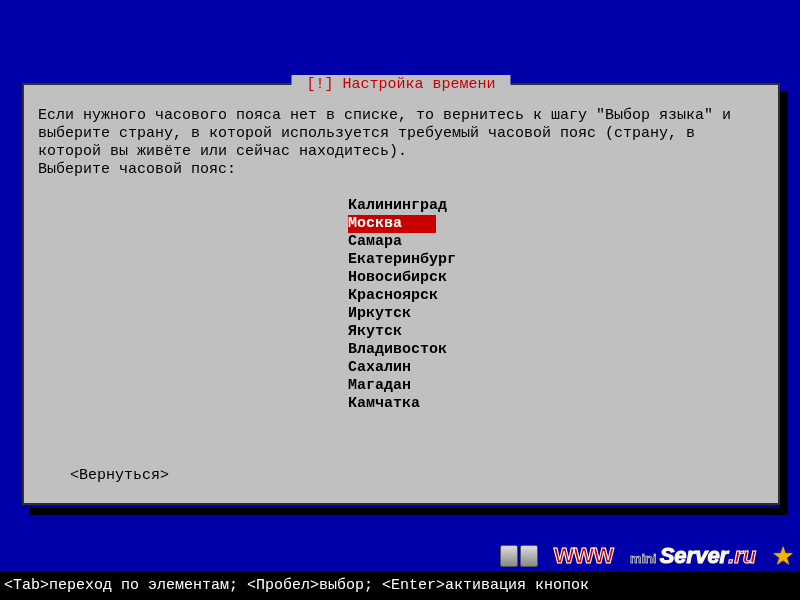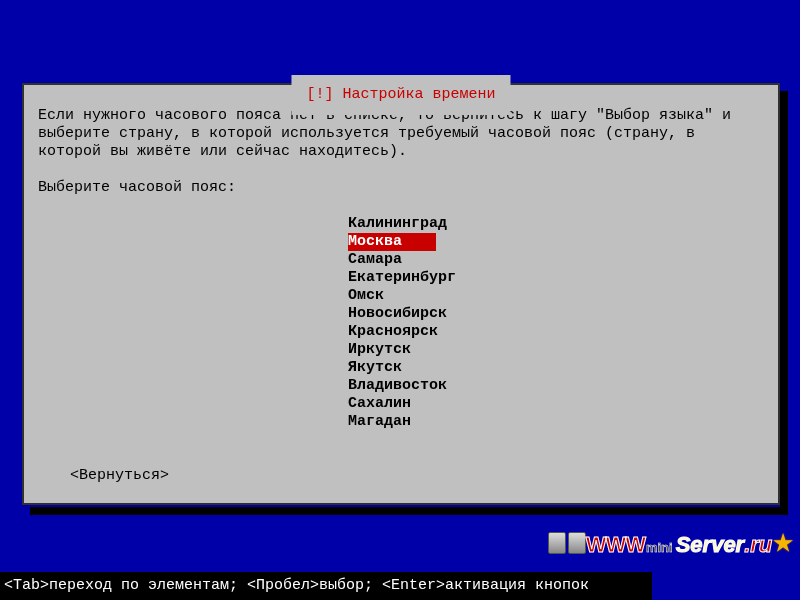--- a/index.html
+++ b/index.html
@@ -37,31 +37,30 @@
     width: 8px;
     height: 424px;
     background: #000;
   }
   .dialog-title {
     position: absolute;
     top: -10px;
     left: 50%;
     transform: translateX(-50%);
     background: #c0c0c0;
-    padding: 11px 6px;
+    padding: 1px 6px;
     color: #c80000;
     white-space: pre;
   }
   .dialog-body {
     padding: 22px 14px 10px 14px;
     color: #000;
   }
   .instructions {
     white-space: pre-wrap;
-    margin-bottom: 18px;
   }
   .prompt {
     margin-bottom: 18px;
   }
   .tz-list {
     margin-left: 310px;
   }
   .tz-item {
     white-space: pre;
     cursor: pointer;
@@ -77,34 +76,35 @@
   .back-btn {
     position: absolute;
     left: 46px;
     bottom: 18px;
     cursor: pointer;
   }
   .bottom-bar {
     position: absolute;
     left: 0;
     bottom: 0;
-    width: 652px;
+    width: 800px;
     height: 28px;
     background: #000;
     color: #fff;
     padding: 5px 4px;
     font-size: 15px;
     white-space: pre;
   }
   .logo {
     position: absolute;
     right: 6px;
-    bottom: 42px;
+    bottom: 31px;
     display: flex;
-    gap: 0;
+    align-items: center;
+    gap: 16px;
   }
   .logo-boxes {
     display: flex;
     gap: 2px;
   }
   .logo-box {
     width: 18px;
     height: 22px;
     background: linear-gradient(#ddd,#888);
     border: 1px solid #555;
@@ -119,21 +119,21 @@
   }
   .logo-www {
     color: #c80000;
     -webkit-text-stroke: 1px #fff;
     letter-spacing: -1px;
   }
   .logo-mini {
     color: #333;
     font-size: 13px;
     -webkit-text-stroke: 0.5px #fff;
-    margin-left: 1px;
+    margin-left: 17px;
   }
   .logo-server {
     color: #fef9c3;
     -webkit-text-stroke: 1px #fff;
     font-style: italic;
     margin-left: 3px;
   }
   .logo-ru {
     color: #c80000;
     -webkit-text-stroke: 1px #fff;
@@ -155,28 +155,28 @@
 <div class="dialog">
   <div class="dialog-title"> [!] Настройка времени </div>
   <div class="dialog-body">
     <div class="instructions">Если нужного часового пояса нет в списке, то вернитесь к шагу "Выбор языка" и выберите страну, в которой используется требуемый часовой пояс (страну, в которой вы живёте или сейчас находитесь).</div>
     <div class="prompt">Выберите часовой пояс:</div>
     <div class="tz-list">
         <div class="tz-row"><span class="tz-item">Калининград</span></div>
         <div class="tz-row"><span class="tz-item selected">Москва</span></div>
         <div class="tz-row"><span class="tz-item">Самара</span></div>
         <div class="tz-row"><span class="tz-item">Екатеринбург</span></div>
-        <div class="tz-row"><span class="tz-item">Омск</span></div>
         <div class="tz-row"><span class="tz-item">Новосибирск</span></div>
         <div class="tz-row"><span class="tz-item">Красноярск</span></div>
         <div class="tz-row"><span class="tz-item">Иркутск</span></div>
         <div class="tz-row"><span class="tz-item">Якутск</span></div>
         <div class="tz-row"><span class="tz-item">Владивосток</span></div>
         <div class="tz-row"><span class="tz-item">Сахалин</span></div>
         <div class="tz-row"><span class="tz-item">Магадан</span></div>
+        <div class="tz-row"><span class="tz-item">Камчатка</span></div>
       </div>
   </div>
   <div class="back-btn">&lt;Вернуться&gt;</div>
 </div>
 
 <div class="bottom-bar">&lt;Tab&gt;переход по элементам; &lt;Пробел&gt;выбор; &lt;Enter&gt;активация кнопок</div>
 
 <div class="logo">
   <div class="logo-boxes">
     <div class="logo-box"></div>

